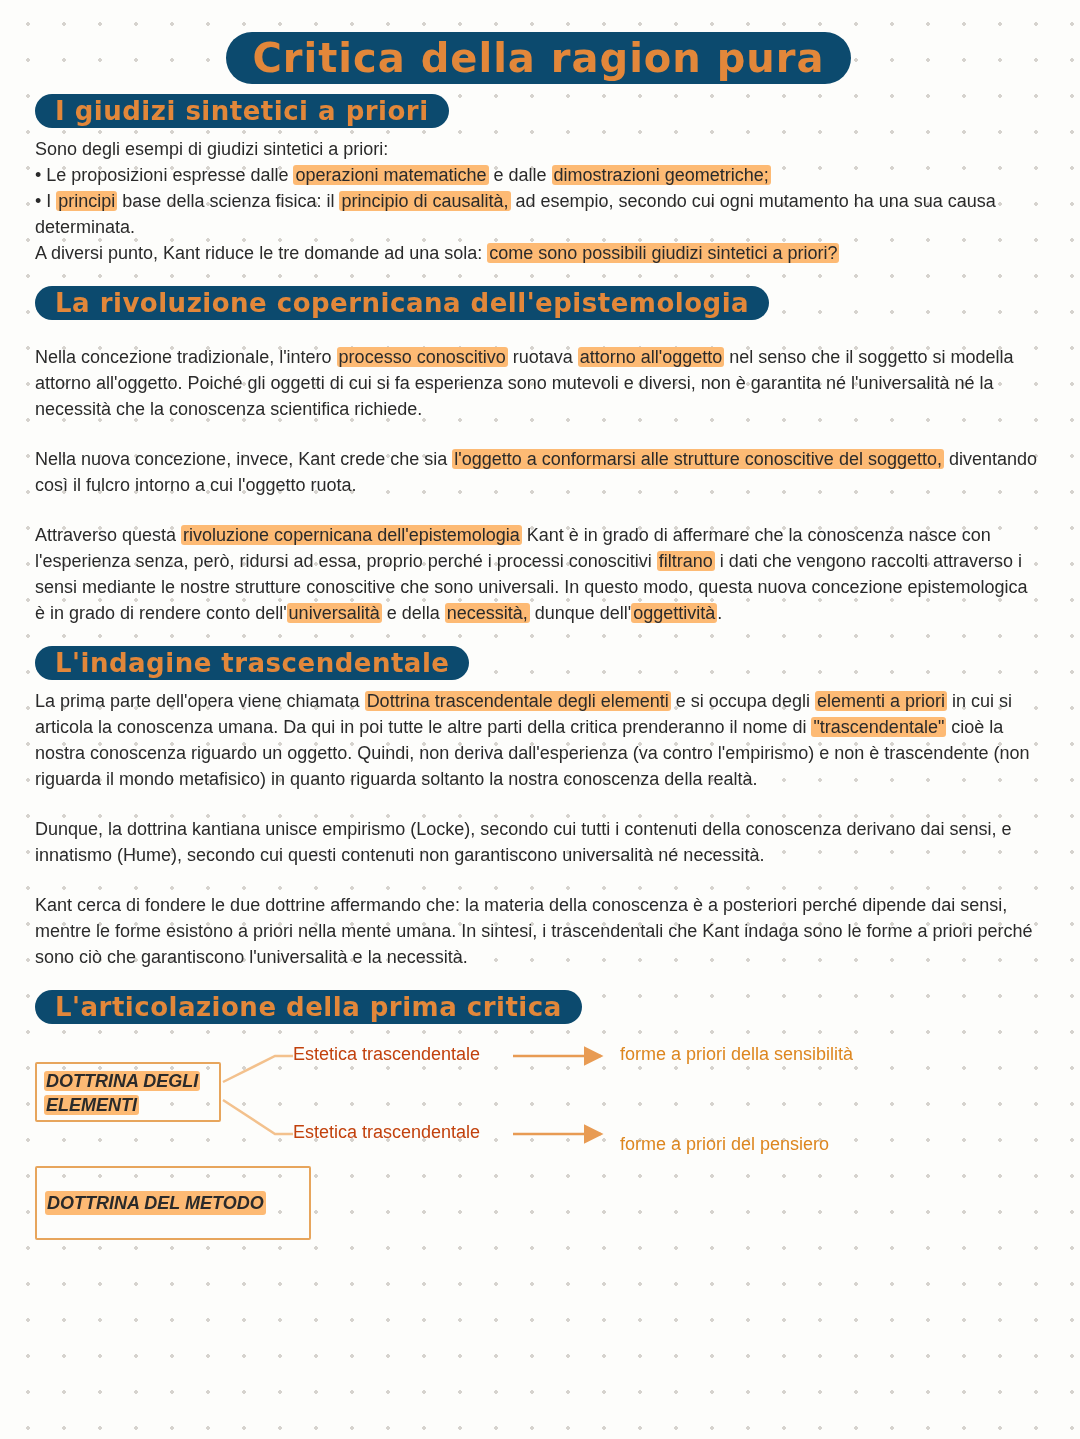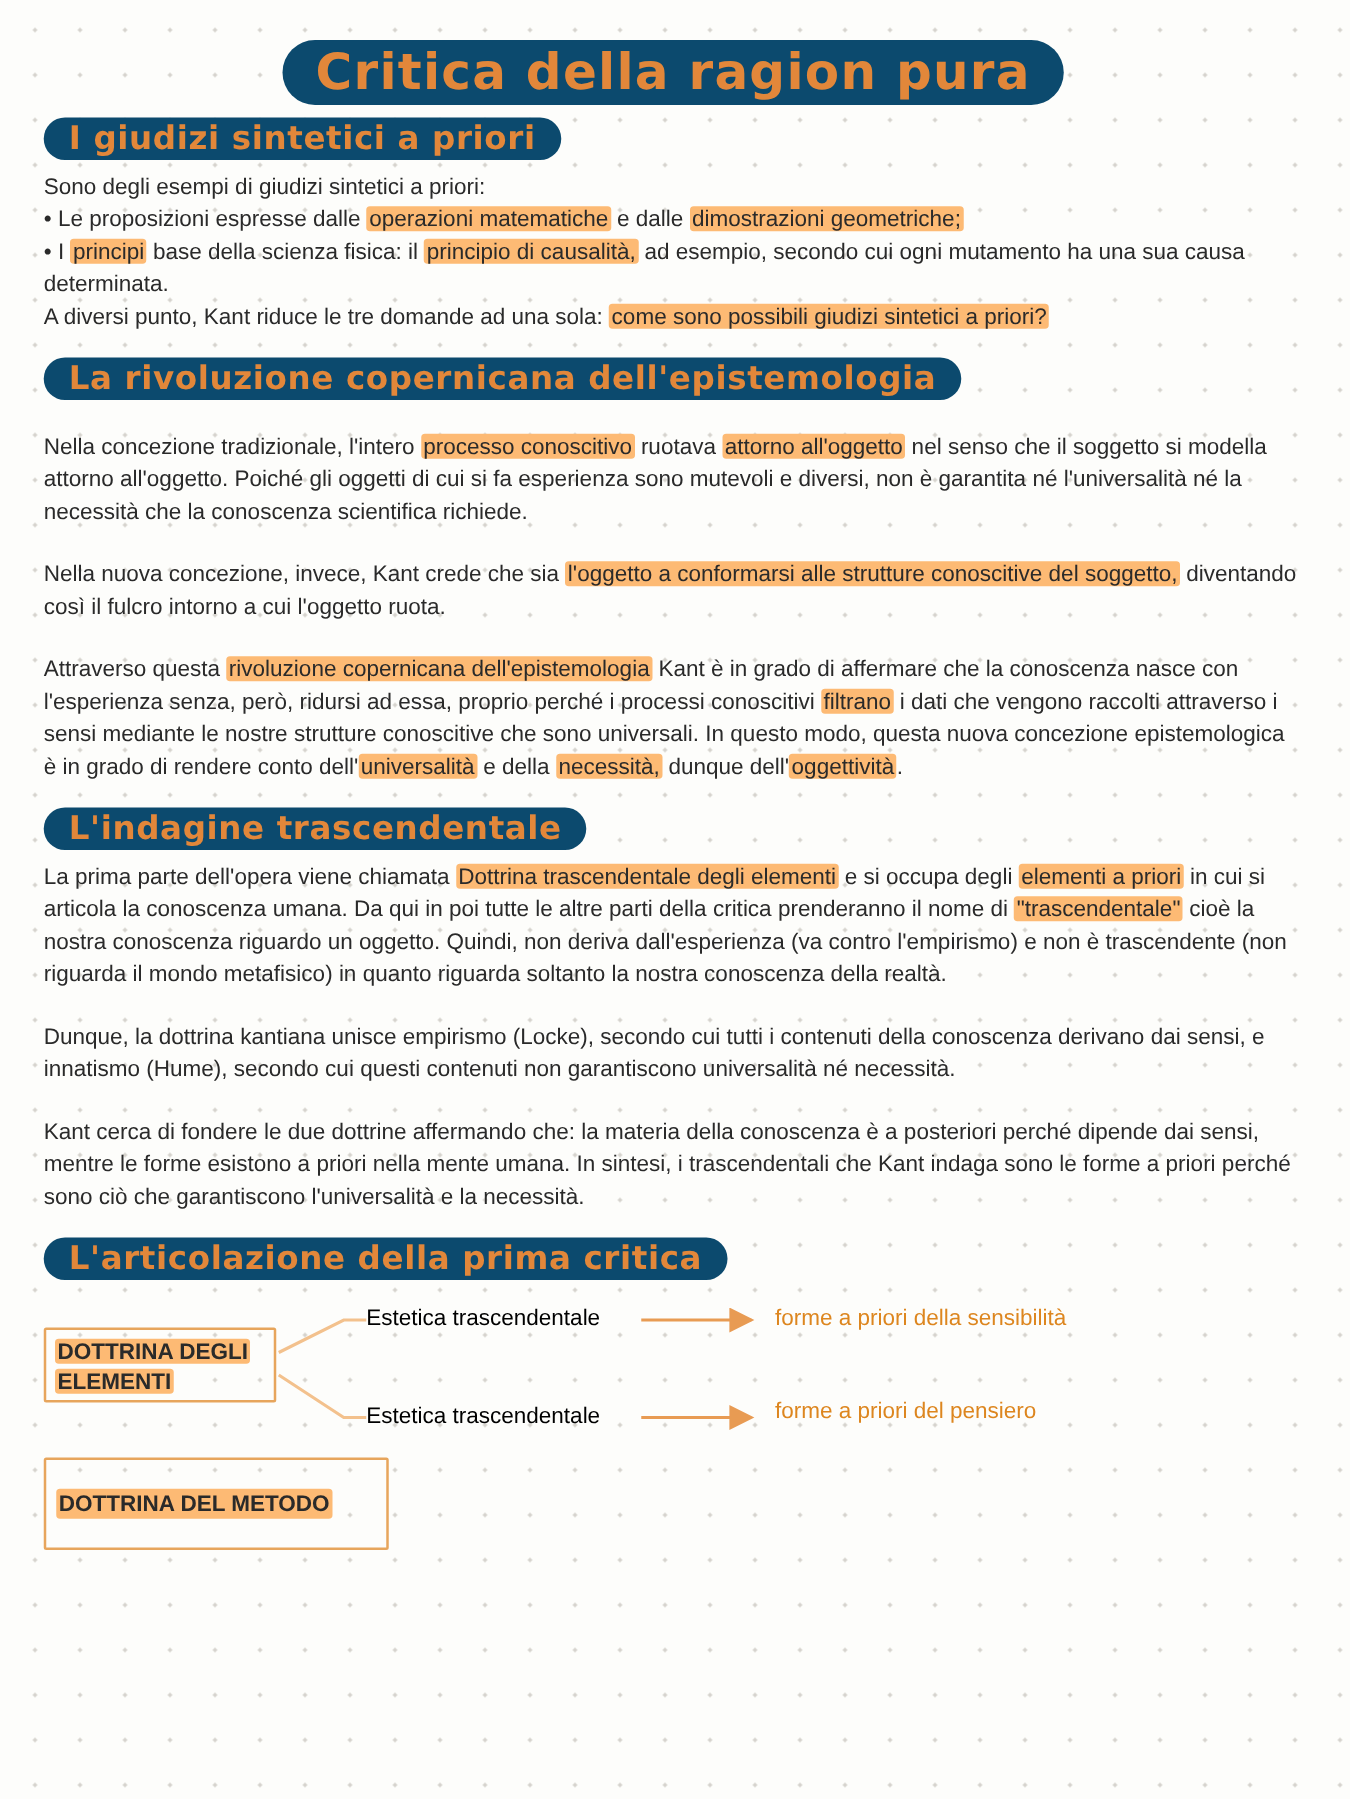--- a/index.html
+++ b/index.html
@@ -53,29 +53,30 @@
   
   .diagram { position:relative; height:200px; margin-top:10px; }
   .diagram svg { position:absolute; left:0; top:0; pointer-events:none; }
   .dbox {
     position:absolute;
     border:2px solid #e7a55c;
     border-radius:2px;
     font-weight:bold;
     font-size:18px;
     line-height:24px;
+    font-style:italic;
   }
   .dbox.elements { left:0; top:28px; width:186px; height:60px; padding:5px 7px; }
   .dbox.method  { left:0; top:132px; width:276px; height:74px; display:flex; align-items:center; padding-left:8px; }
-  .branch-label  { position:absolute; font-size:18px; color:#000000; }
+  .branch-label  { position:absolute; font-size:18px; color:#c2410c; }
   .branch-result { position:absolute; font-size:18px; color:#dd861f; }
   .b1-label  { left:258px; top:10px; }
   .b1-result { left:585px; top:10px; }
   .b2-label  { left:258px; top:88px; }
-  .b2-result { left:585px; top:84px;text-align:center; }
+  .b2-result { left:585px; top:100px;text-align:center; }
 </style>
 </head>
 <body>
 
 <div class="page">
 
   <div class="title-wrap">
     <span class="title hl-pill">Critica della ragion pura</span>
   </div>
 

